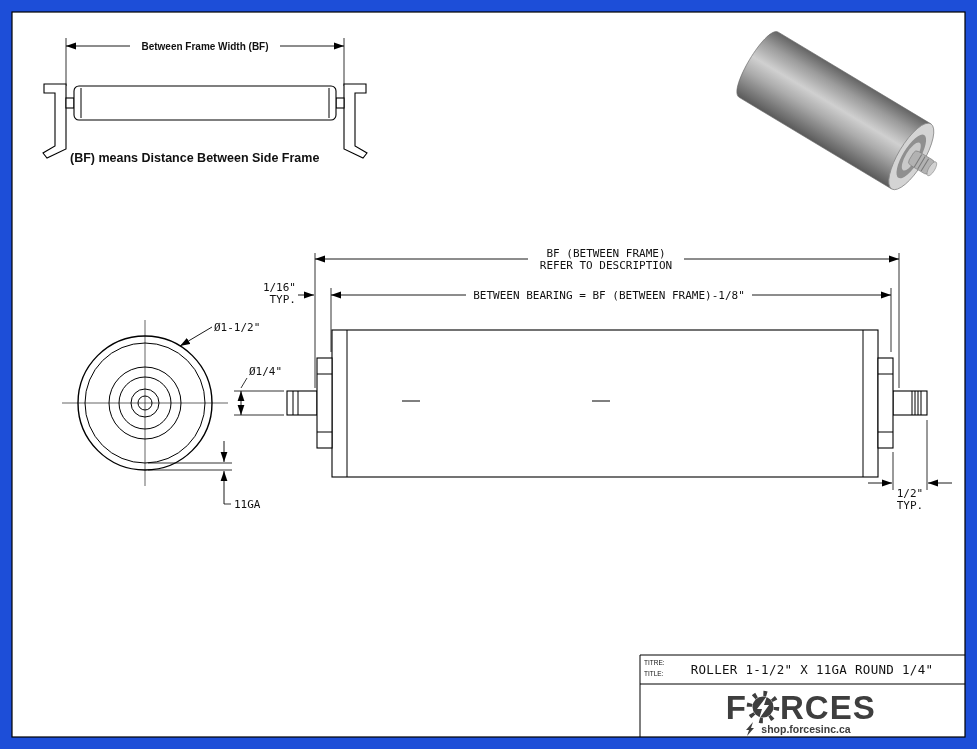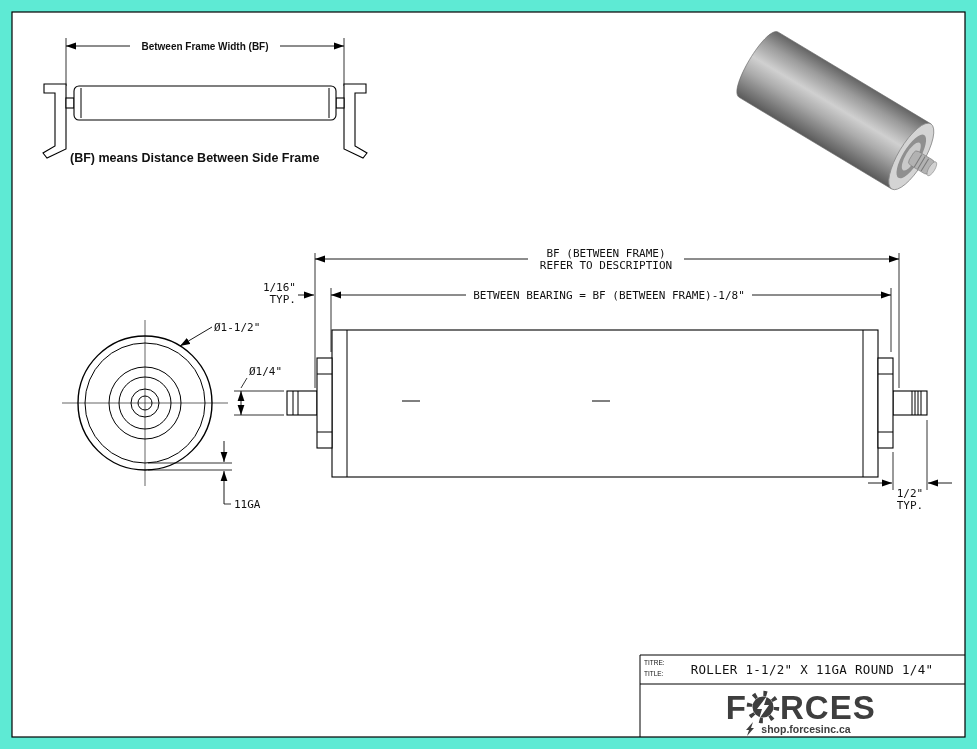--- a/index.html
+++ b/index.html
@@ -1,16 +1,16 @@
 <!DOCTYPE html>
 <html><head>
 <meta charset="utf-8">
 <style>
   html,body{margin:0;padding:0;background:#fff;}
-  #stage{position:relative;width:977px;height:749px;background:#5eead4;font-family:"Liberation Sans",sans-serif;overflow:hidden;}
+  #stage{position:relative;width:977px;height:749px;background:#1d4ed8;font-family:"Liberation Sans",sans-serif;overflow:hidden;}
   #stage svg{position:absolute;left:0;top:0;}
   .obj{stroke:#000;stroke-width:1.4;fill:none;}
   .obj-thin{stroke:#000;stroke-width:1;fill:none;}
   .objw{stroke:#000;stroke-width:1.1;fill:#ffffff;}
   .dimline{stroke:#000;stroke-width:0.9;fill:none;}
   .ext{stroke:#000;stroke-width:0.8;fill:none;}
   .cl{stroke:#222;stroke-width:0.7;fill:none;}
   .dimtext{font-family:"DejaVu Sans Mono",monospace;font-size:11px;fill:#111;}
   .titletext{font-family:"DejaVu Sans Mono",monospace;font-size:12.5px;fill:#111;letter-spacing:.3px;}
   .tiny{font-family:"Liberation Sans",sans-serif;font-size:6.5px;fill:#111;}

